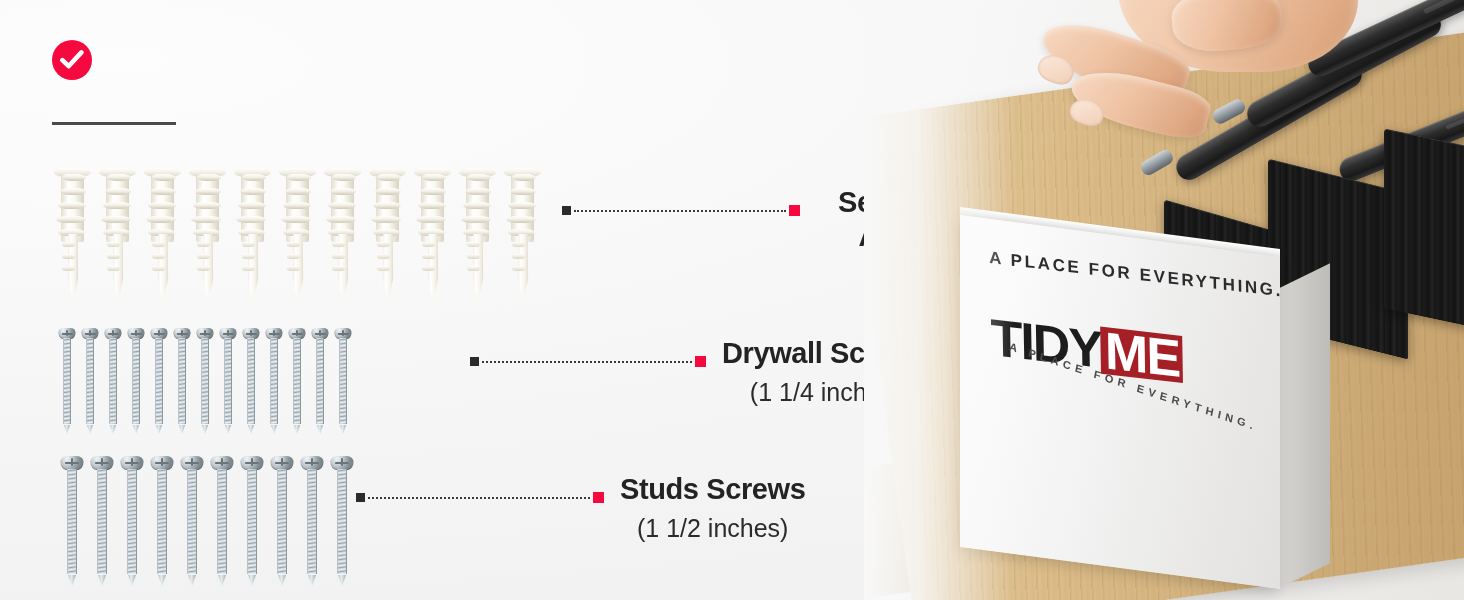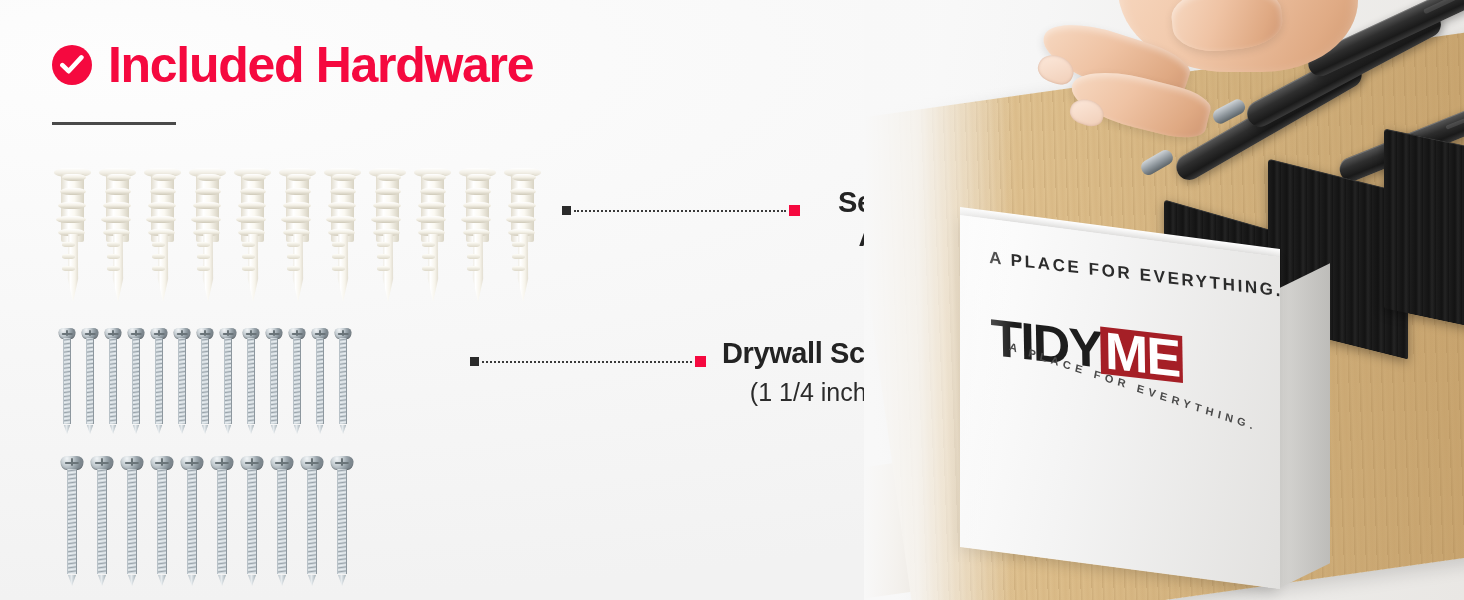--- a/index.html
+++ b/index.html
@@ -235,21 +235,20 @@
 <div id="stage">
   <div id="bgwash"></div>
 
   <div id="header">
     <div id="title-row">
       <div class="check-badge">
         <svg width="24" height="22" viewBox="0 0 24 22" aria-hidden="true">
           <path d="M2.4 11.2 L8.6 17.2 L21.4 3.4" fill="none" stroke="#ffffff" stroke-width="4.6" stroke-linecap="round" stroke-linejoin="round"></path>
         </svg>
       </div>
-      <div id="page-title">Included Hardware</div>
     </div>
     <div id="title-rule"></div>
   </div>
 
   <div class="group" style="left:52px; top:168px;">
     <div class="parts-row" id="anchors-row">
         <div class="anchor" style="margin-right: 4px;">
           <span class="flange"></span>
           <span class="body"></span>
           <span class="thr" style="top:6px;left:10px;width:24px"></span>
@@ -578,20 +577,31 @@
           <span class="point" style="width:10px;top:119px;height:11px"></span>
         </div>
         <div class="screw" style="width: 28px; height: 130px; margin-right: 0px;">
           <span class="head" style="width:23px;height:14px"></span>
           <span class="slot" style="width:14.26px;height:2px;top:5.88px"></span>
           <span class="slot2" style="width:2px;height:8.12px;top:2.24px"></span>
           <span class="shank" style="width:10px;top:13px;height:105px"></span>
           <span class="point" style="width:10px;top:119px;height:11px"></span>
         </div>
       </div>
+  </div>
+  <div class="callout" style="left:356px; top:472px;">
+    <div class="leader">
+      <span class="sq-dark"></span>
+      <span class="dashes" style="width:222px"></span>
+      <span class="sq-red"></span>
+    </div>
+    <div class="labels">
+      <div class="lbl-main">Studs Screws</div>
+      <div class="lbl-sub">(1 1/2 inches)</div>
+    </div>
   </div>
 
   <div id="photo">
     <div class="pbg"></div>
 
     <div id="board-edge"></div>
     <div id="board"></div>
 
     <div class="handle" style="left:300px; top:108px; width:210px; height:26px; transform:rotate(-30deg);"></div>
     <div class="ferrule" style="left:276px; top:155px; width:34px; height:15px; transform:rotate(-30deg);"></div>

